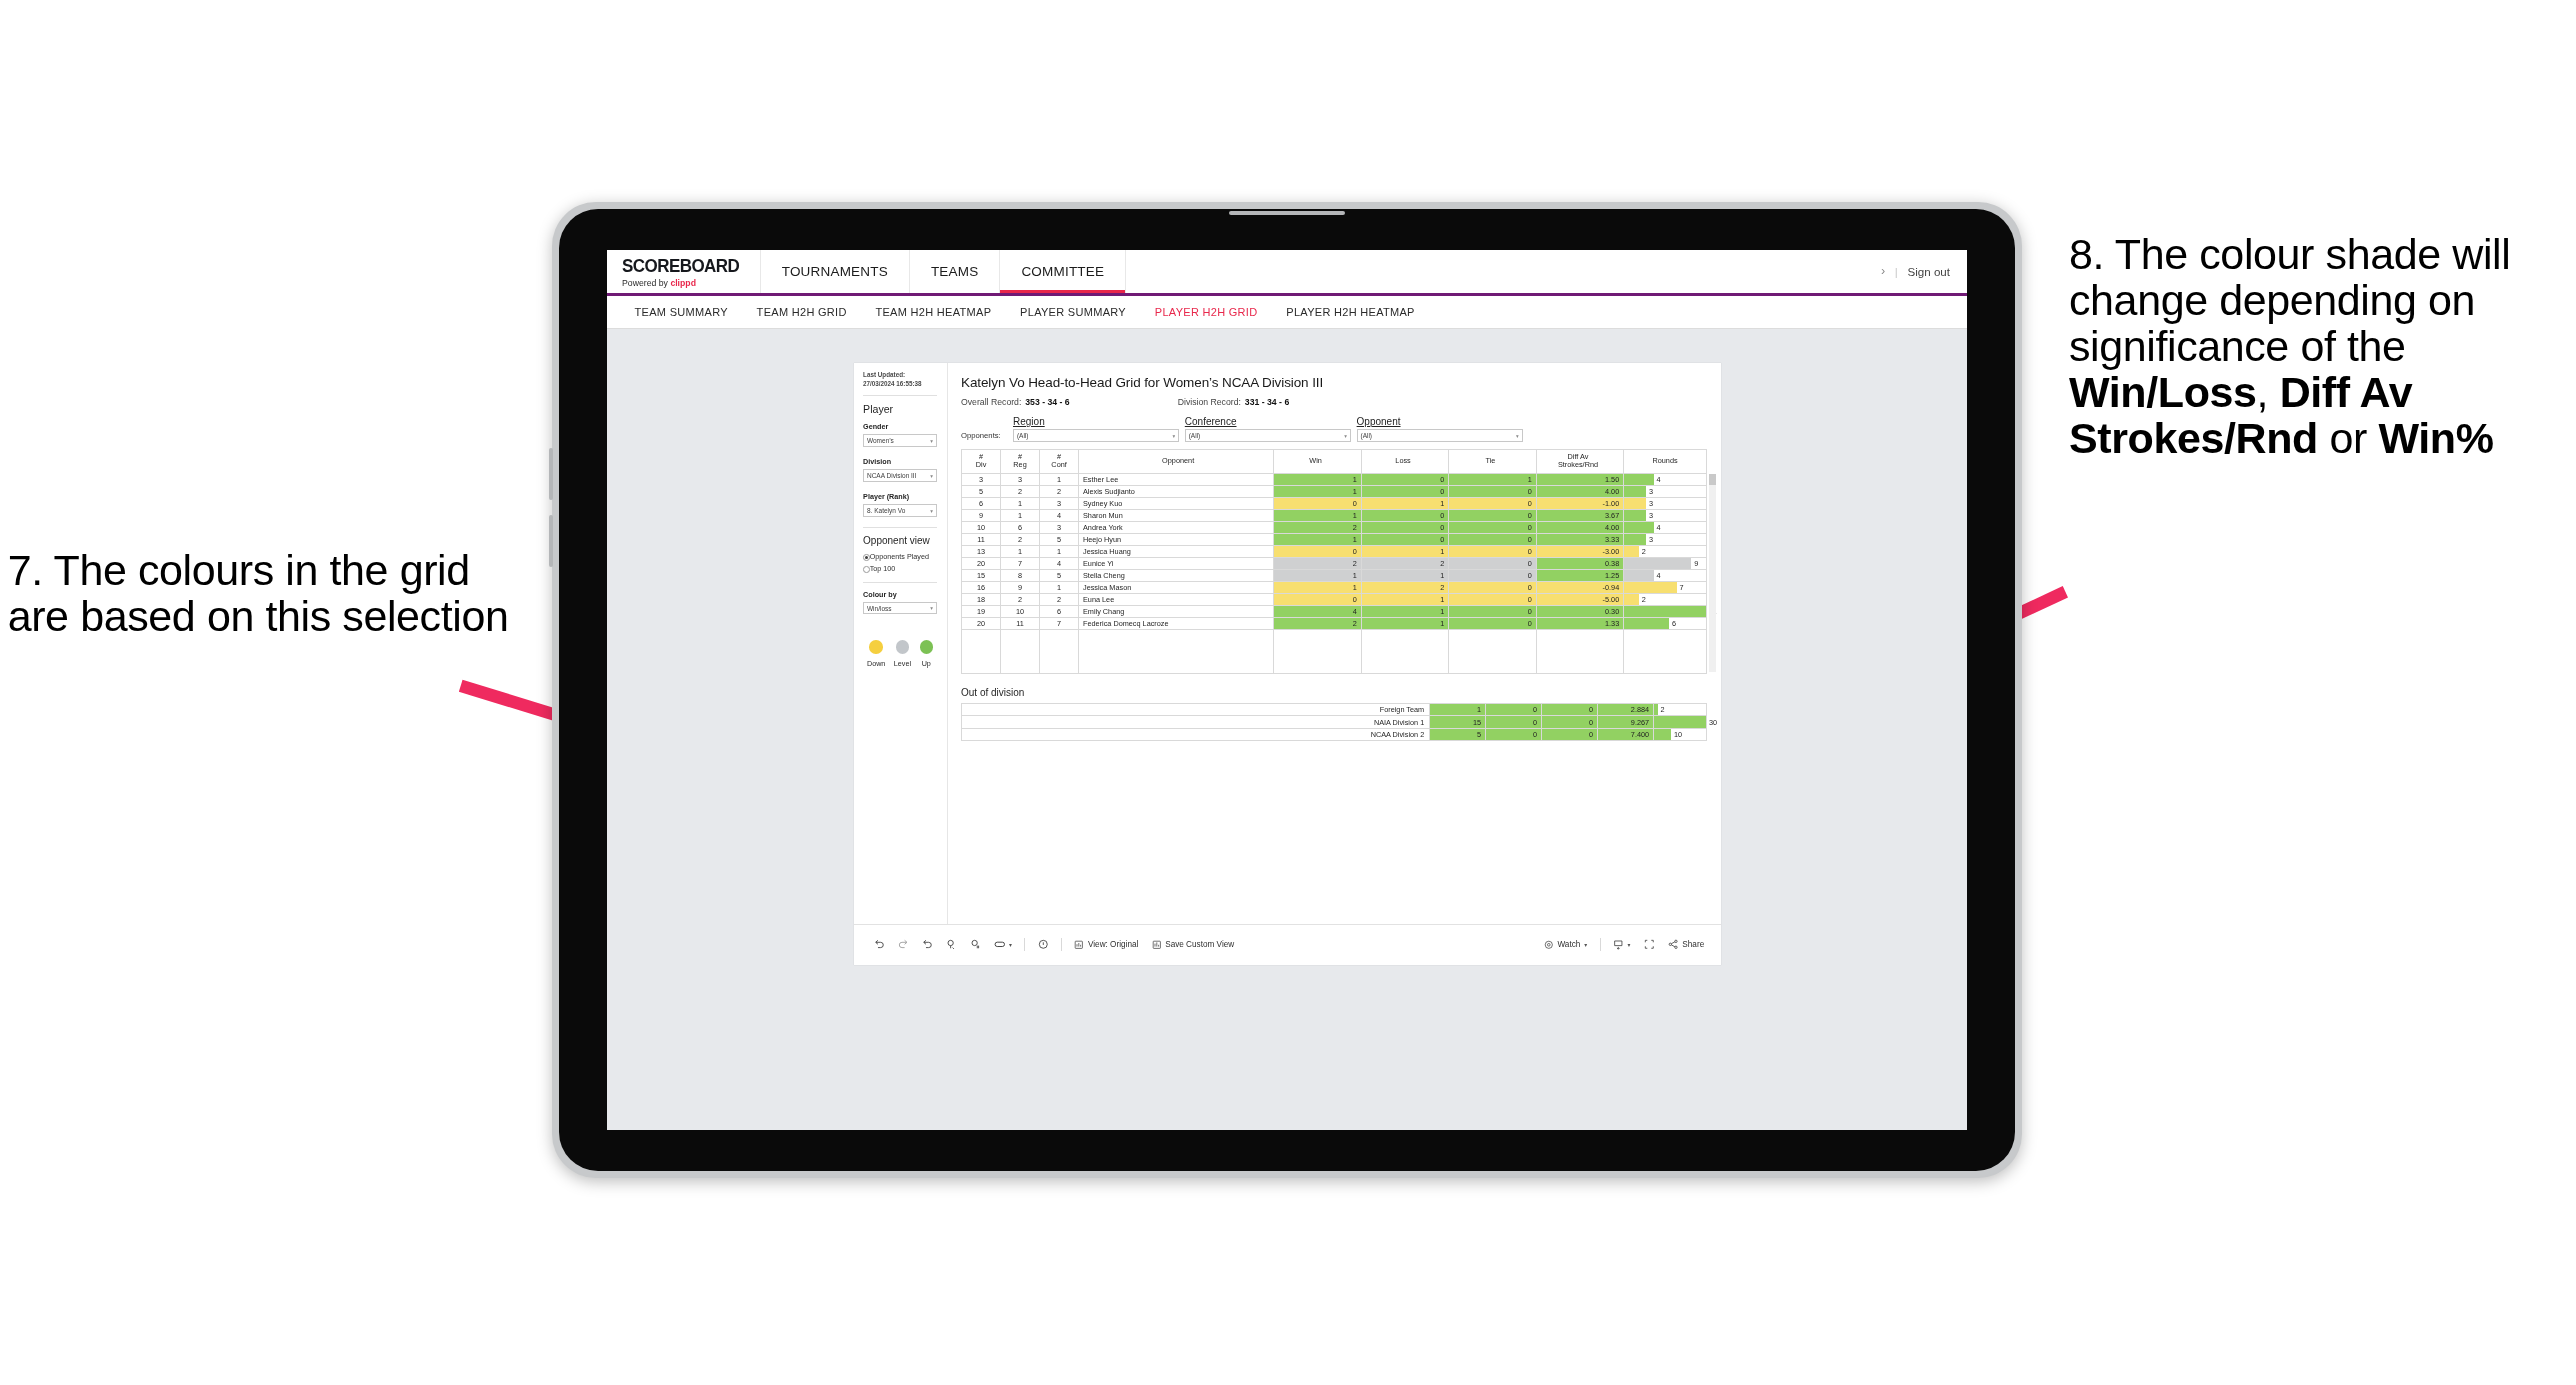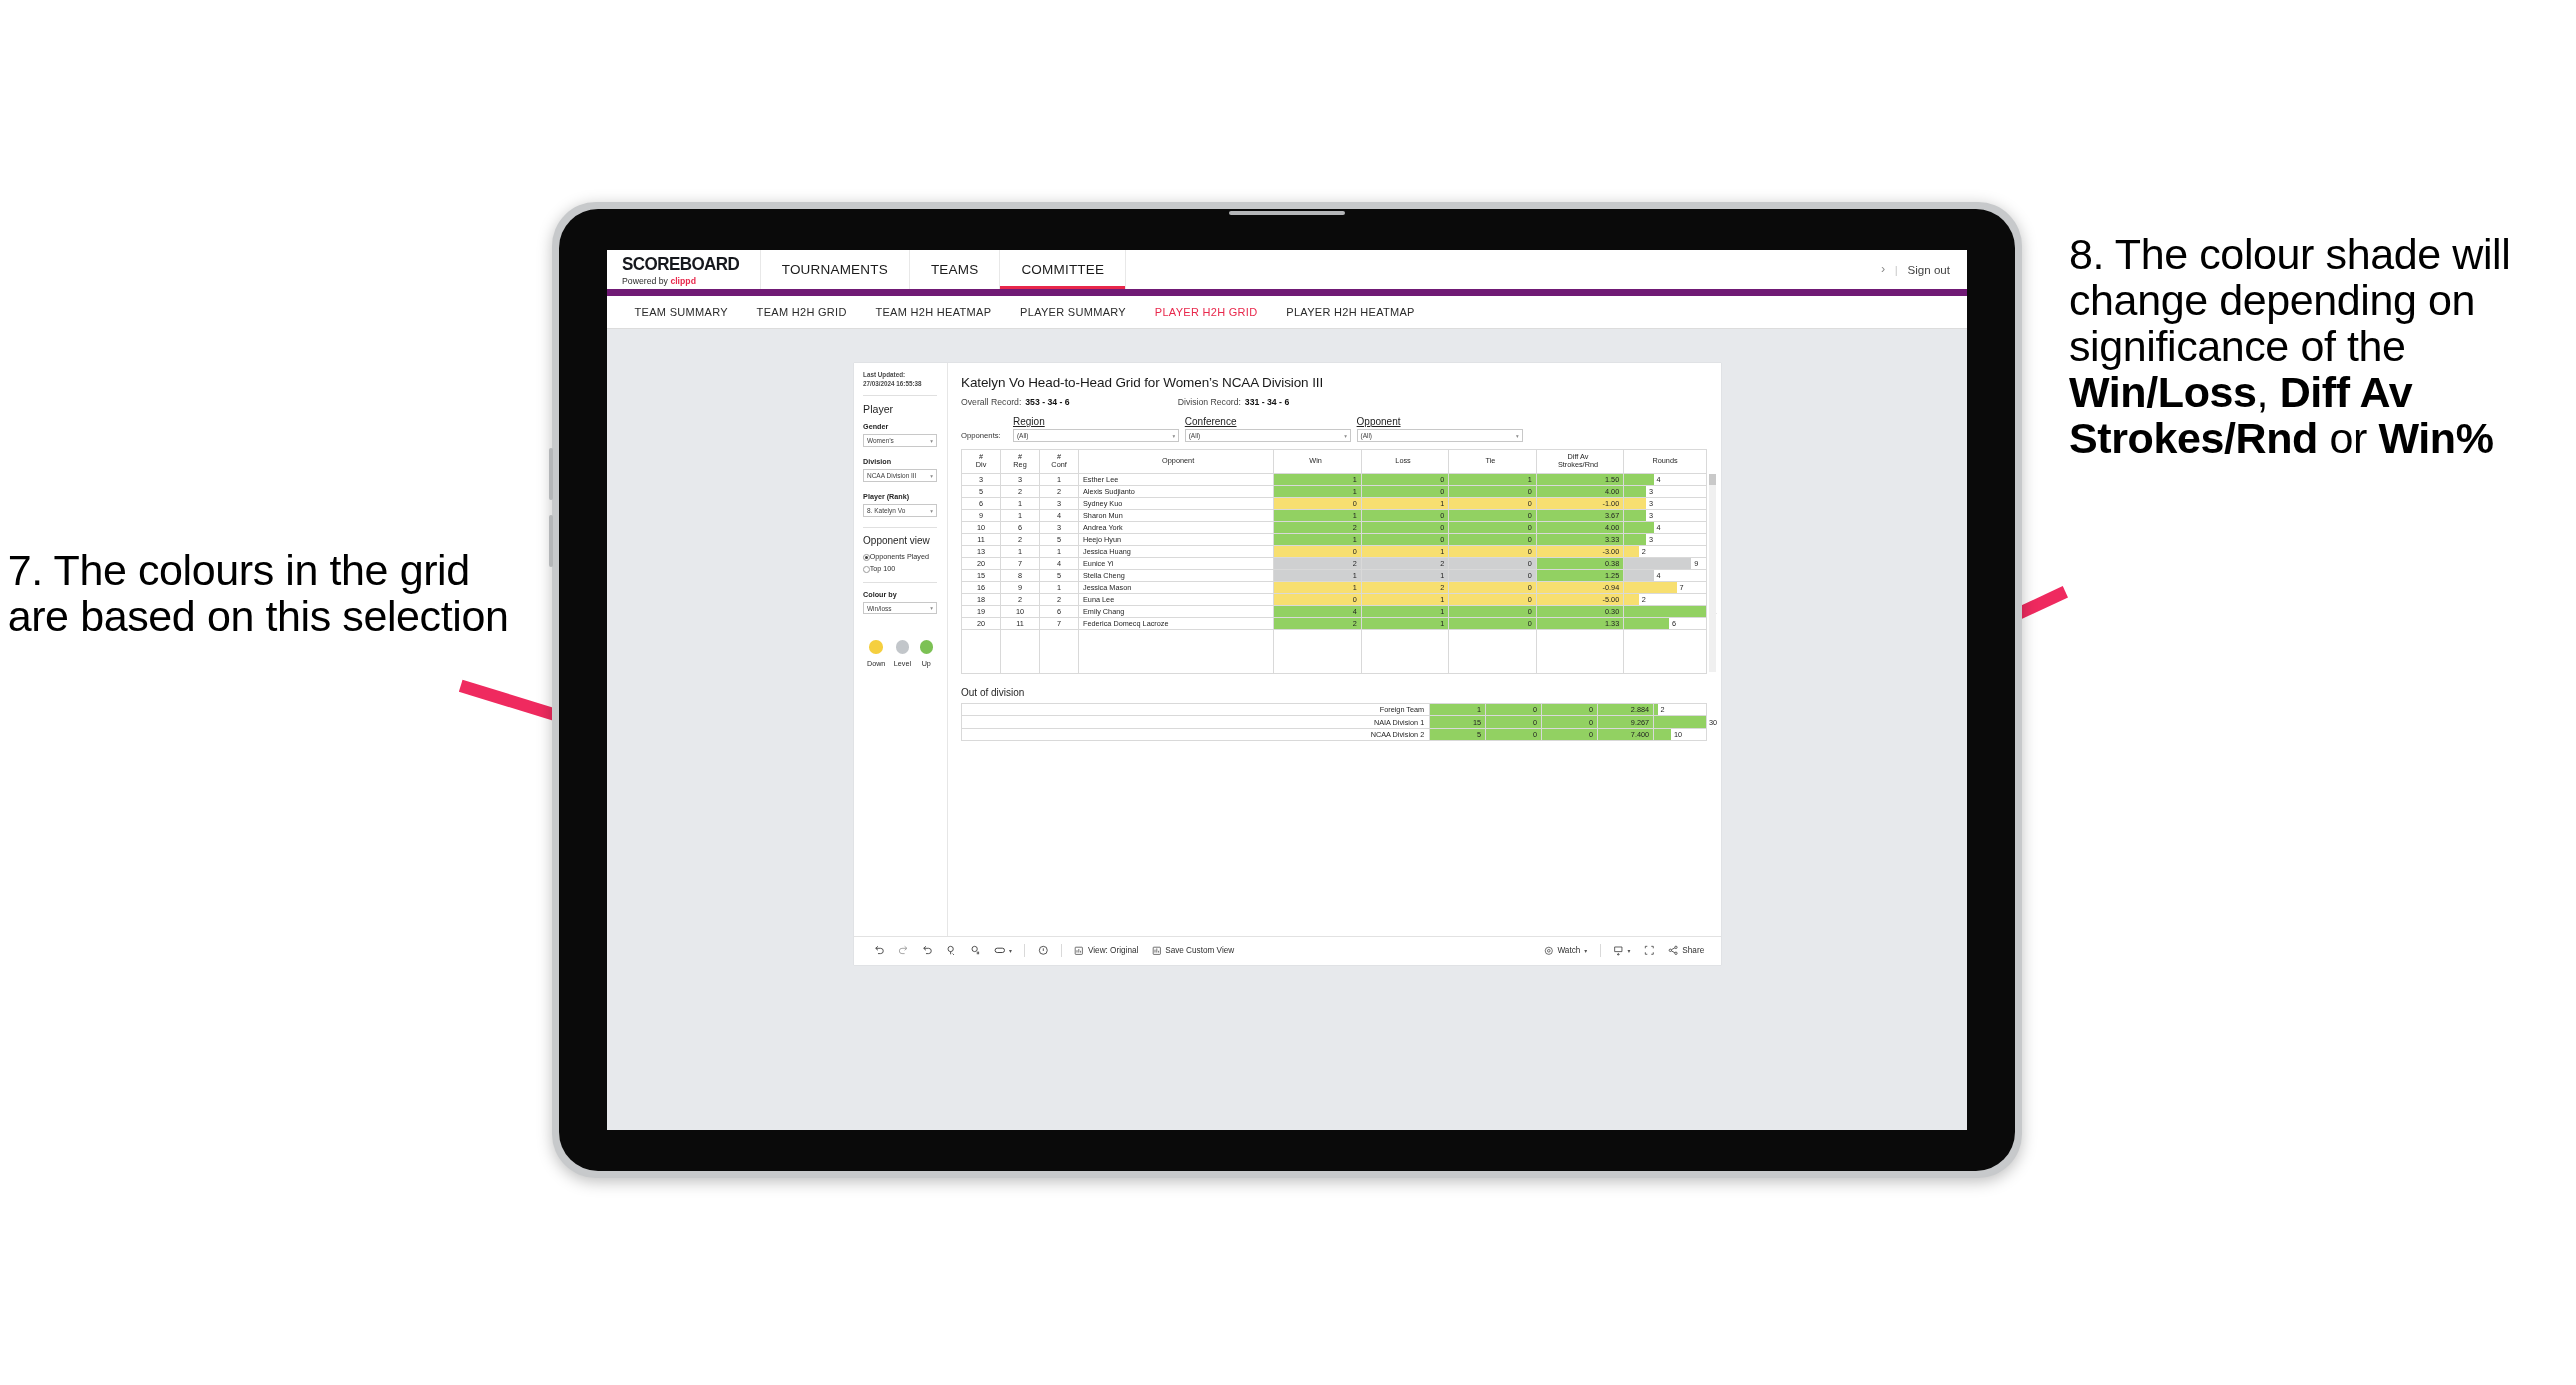--- a/index.html
+++ b/index.html
@@ -46,21 +46,21 @@
     overflow: hidden;
     position: relative;
   }
   .cam { position:absolute; top:8.7px; left:50%; transform:translateX(-50%);
          width: 116px; height: 4.8px; background:#b4b6b8; border-radius:2.9px; }
   .sidebtn { position:absolute; left:-2.9px; width:3.9px; background:#b4b6b8; border-radius:1.9px; }
 
   
   #app-header {
     height: 46px; background:#fff; display:flex; align-items:stretch;
-    border-bottom: 7px solid #701a75;
+    border-bottom: 3px solid #701a75;
   }
   #logo-box { width: 154px; display:flex; flex-direction:column; justify-content:center;
               padding-left: 15.4px; border-right:1px solid #e8e8e8; }
   #logo-word { font-family:"Liberation Sans", sans-serif; font-weight:bold;
                font-size:18.3px; letter-spacing:-0.6px; color:#16181d;
                transform: scaleX(0.93); transform-origin:left center; }
   #logo-sub { font-size:8.7px; color:#2b2b2b; margin-top:1px; }
   #logo-sub .brand { color:#e8274b; font-weight:bold; }
   .topnav { display:flex; align-items:stretch; }
   .topnav-item {
@@ -153,21 +153,21 @@
   #scroll-track { position:absolute; right:-8.7px; top:25px; width:6.7px; bottom:1.9px; background:#f0f0f0; }
   #scroll-thumb { position:absolute; right:-8.7px; top:25px; width:6.7px; height:11.6px; background:#c9c9c9; }
 
   #ood-title { font-size:10px; color:#1f1f1f; margin:13.5px 0 4.8px 0; }
   #ood { border:1px solid #d6d6d6; }
   #ood td { border:1px solid #d9d9d9; font-size:7.3px; height:12.5px; color:#1f1f1f; }
   .c-oodname { text-align:right; padding-right:4.8px; }
 
   
   #toolbar {
-    height: 29px; border-top:1px solid #e2e2e2; background:#fff;
+    height: 41px; border-top:1px solid #e2e2e2; background:#fff;
     display:flex; align-items:center; gap:0; padding-left:13.5px;
     font-size:8.2px; color:#2f2f2f;
   }
   .tb { display:flex; align-items:center; gap:3.9px; padding:0 6.7px; cursor:pointer; }
   .tb svg { display:block; }
   .tb-sep { width:1px; height:12.5px; background:#d9d9d9; margin:0 5.8px; }
   .tb-caret { font-size:5.8px; color:#555; }
   .tb-right { margin-left:auto; display:flex; align-items:center; padding-right:9.6px; }
 </style>
 </head>

